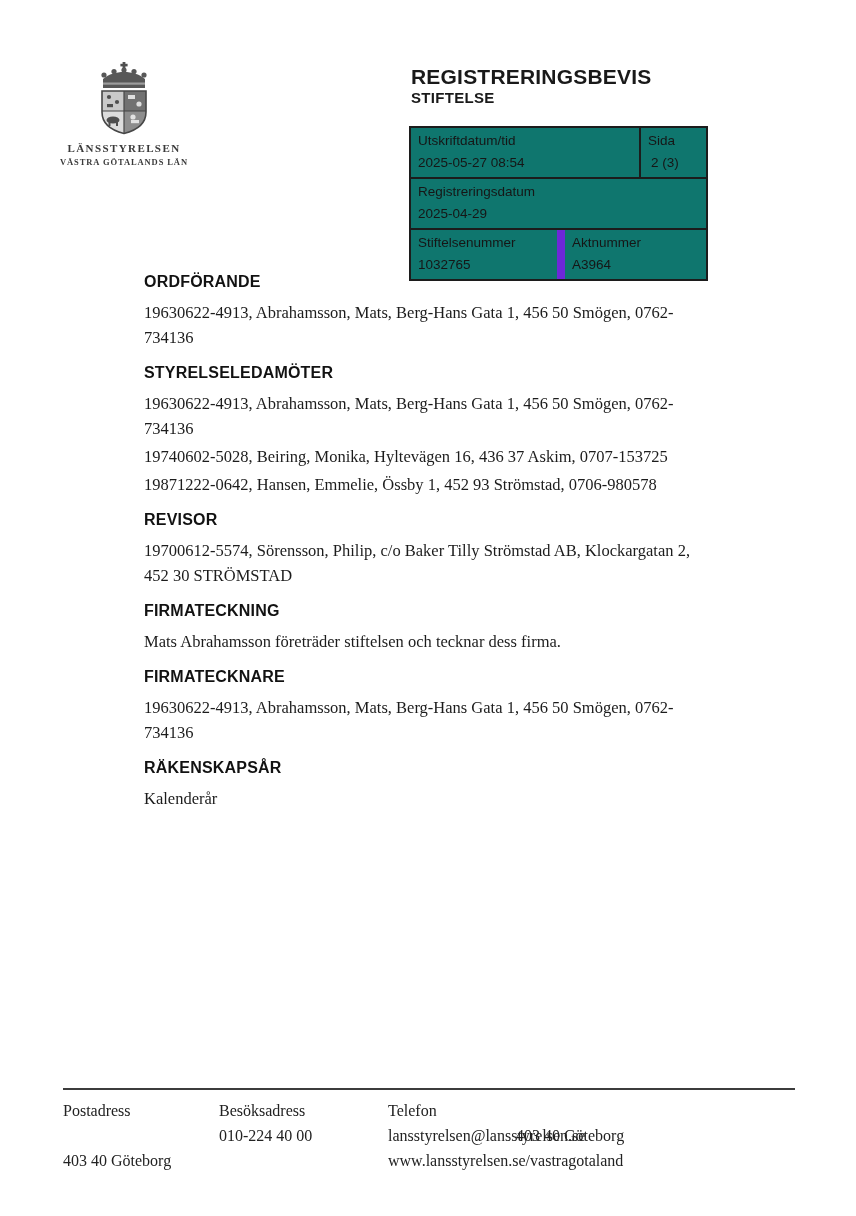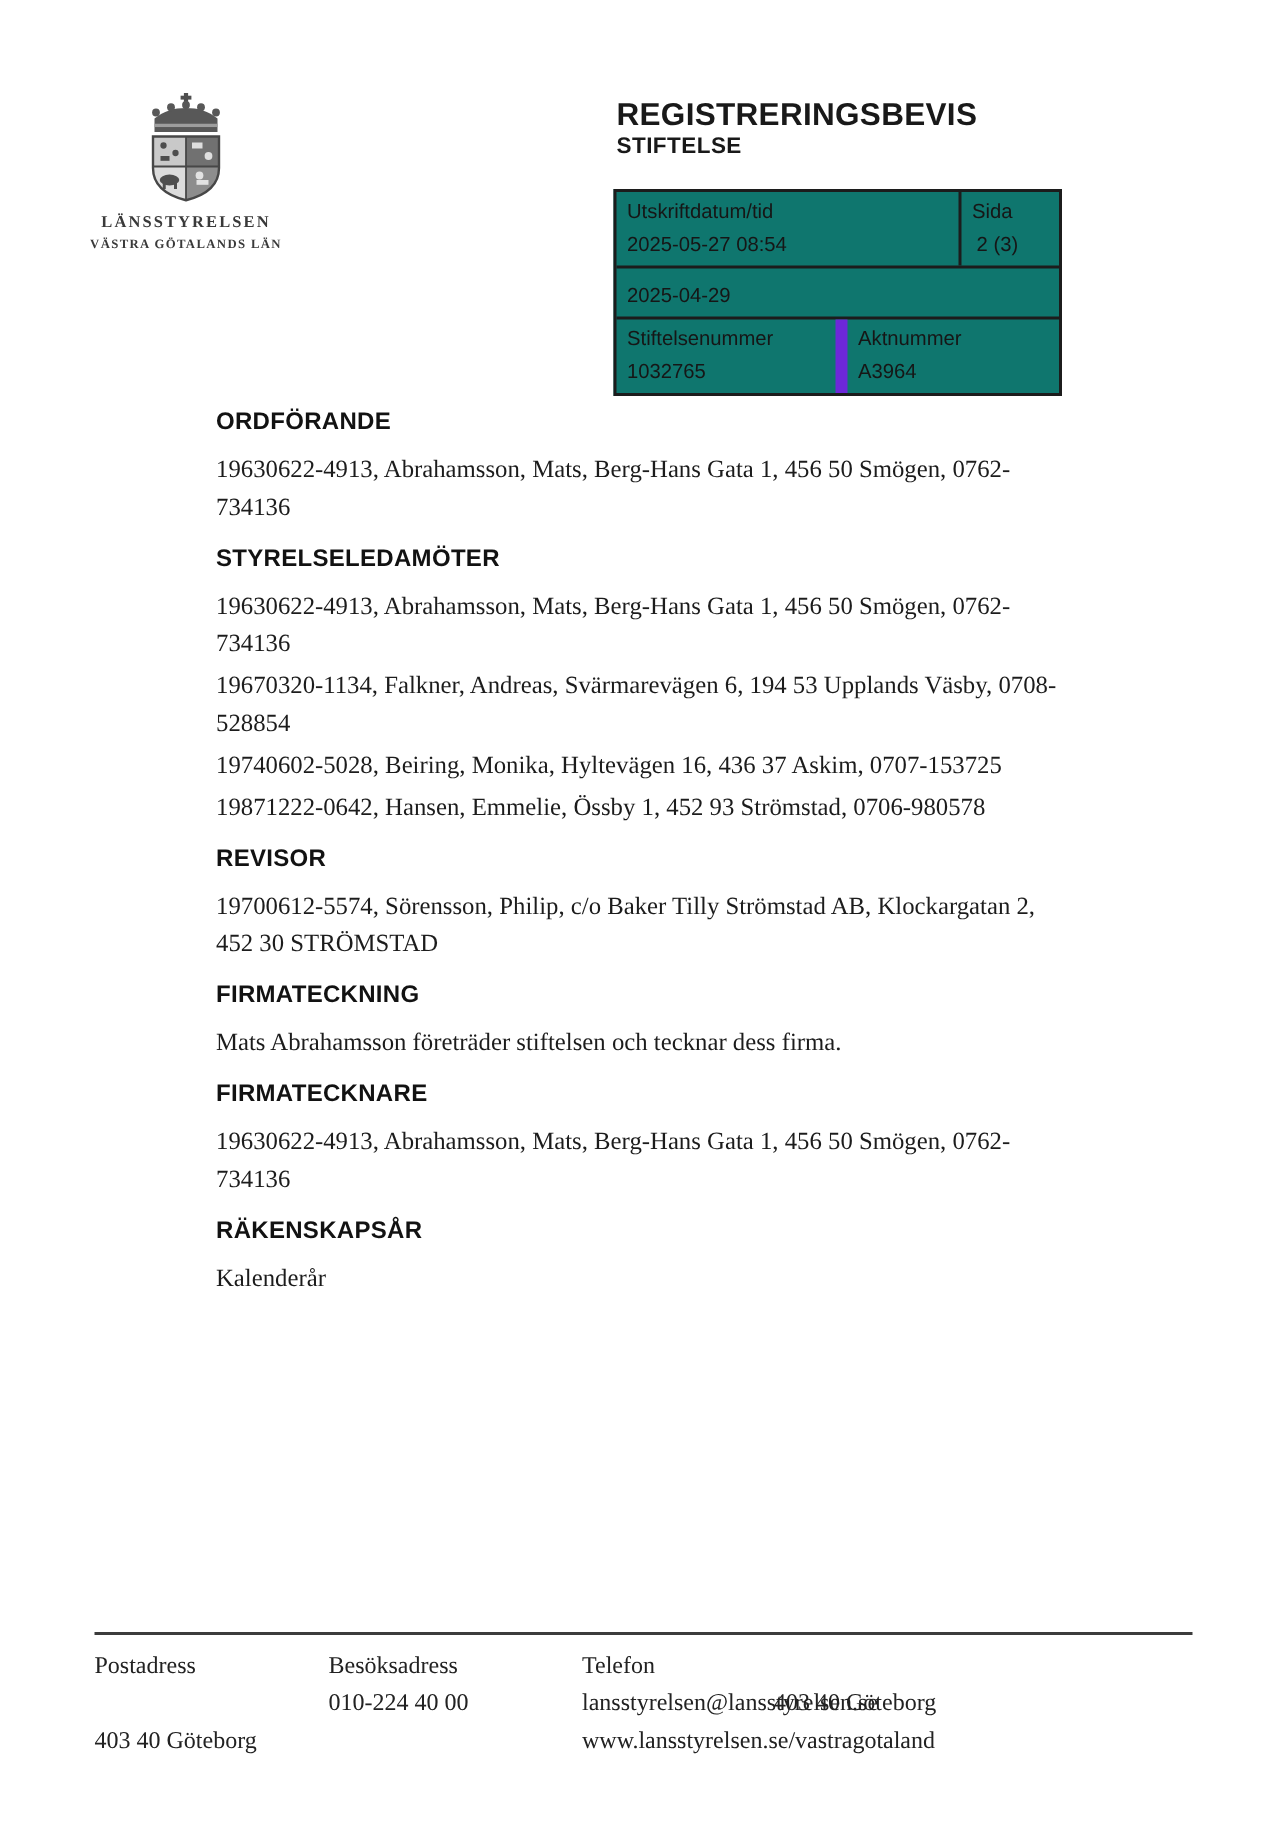--- a/index.html
+++ b/index.html
@@ -136,20 +136,21 @@
         <div class="lbl">Utskriftdatum/tid</div>
         <div class="val">2025-05-27 08:54</div>
       </div>
       <div class="it-cell cell-page">
         <div class="lbl">Sida</div>
         <div class="val">2 (3)</div>
       </div>
     </div>
     <div class="it-row">
       <div class="it-cell cell-reg">
+        <div class="lbl">Registreringsdatum</div>
         <div class="val">2025-04-29</div>
       </div>
     </div>
     <div class="it-row">
       <div class="it-cell cell-found">
         <div class="lbl">Stiftelsenummer</div>
         <div class="val">1032765</div>
       </div>
       <div class="it-cell cell-act">
         <div class="lbl">Aktnummer</div>
@@ -161,21 +162,20 @@
   <main class="content">
 
     <section>
       <h3>ORDFÖRANDE</h3>
       <p>19630622-4913, Abrahamsson, Mats, Berg-Hans Gata 1, 456 50 Smögen, 0762-734136</p>
     </section>
 
     <section>
       <h3>STYRELSELEDAMÖTER</h3>
       <p>19630622-4913, Abrahamsson, Mats, Berg-Hans Gata 1, 456 50 Smögen, 0762-734136</p>
-      <p>19670320-1134, Falkner, Andreas, Svärmarevägen 6, 194 53 Upplands Väsby, 0708-528854</p>
       <p>19740602-5028, Beiring, Monika, Hyltevägen 16, 436 37 Askim, 0707-153725</p>
       <p>19871222-0642, Hansen, Emmelie, Össby 1, 452 93 Strömstad, 0706-980578</p>
     </section>
 
     <section>
       <h3>REVISOR</h3>
       <p>19700612-5574, Sörensson, Philip, c/o Baker Tilly Strömstad AB, Klockargatan 2, 452 30 STRÖMSTAD</p>
     </section>
 
     <section>

